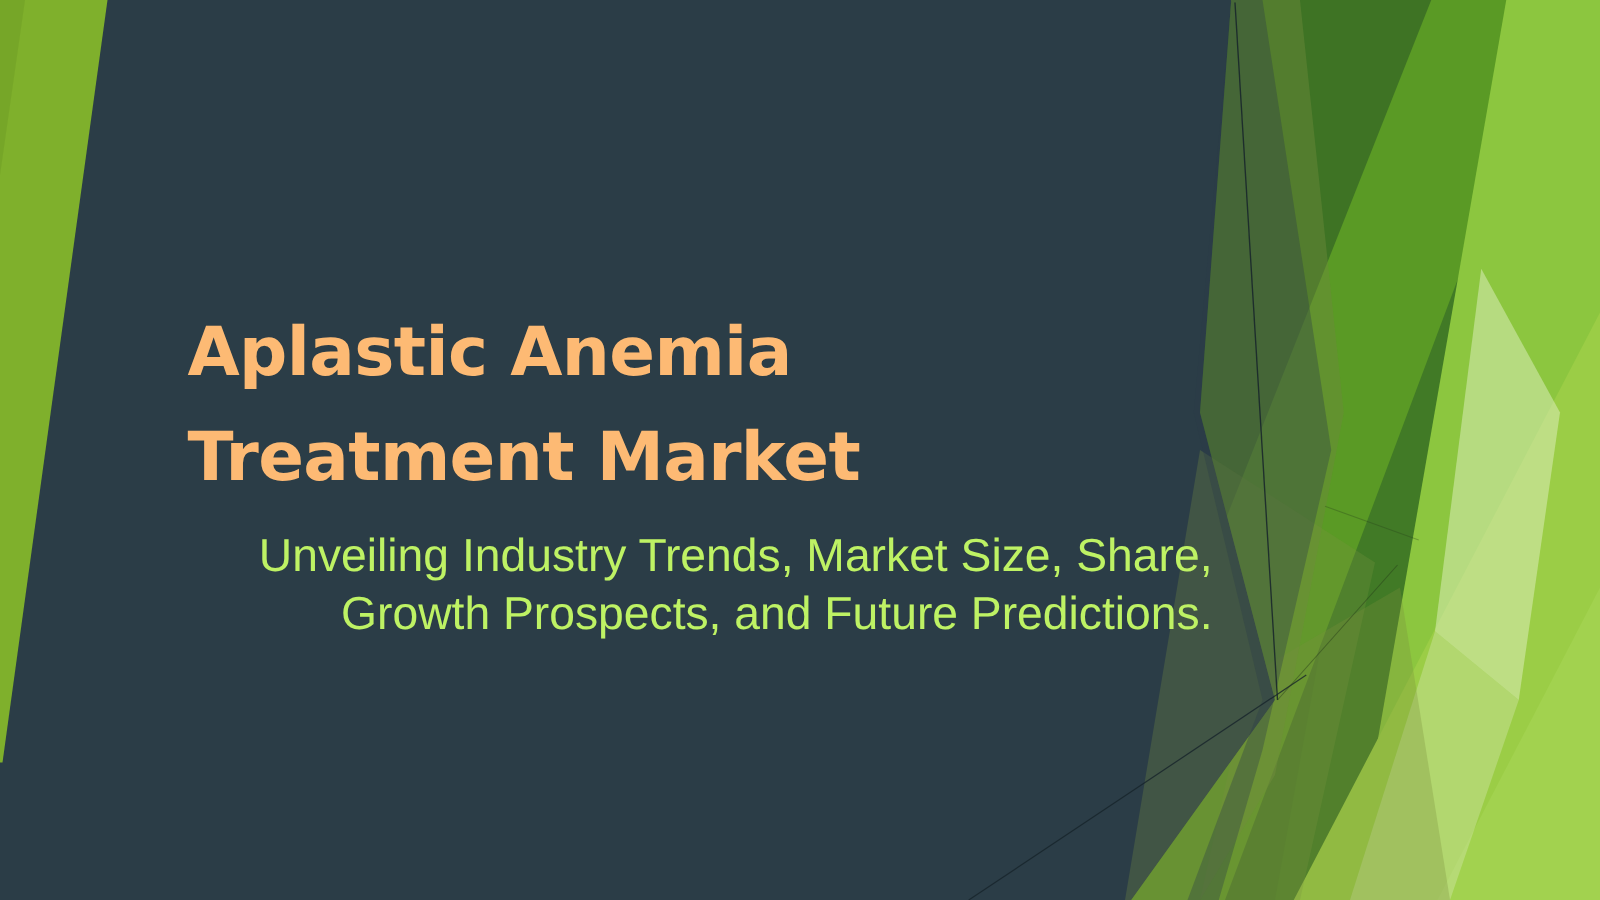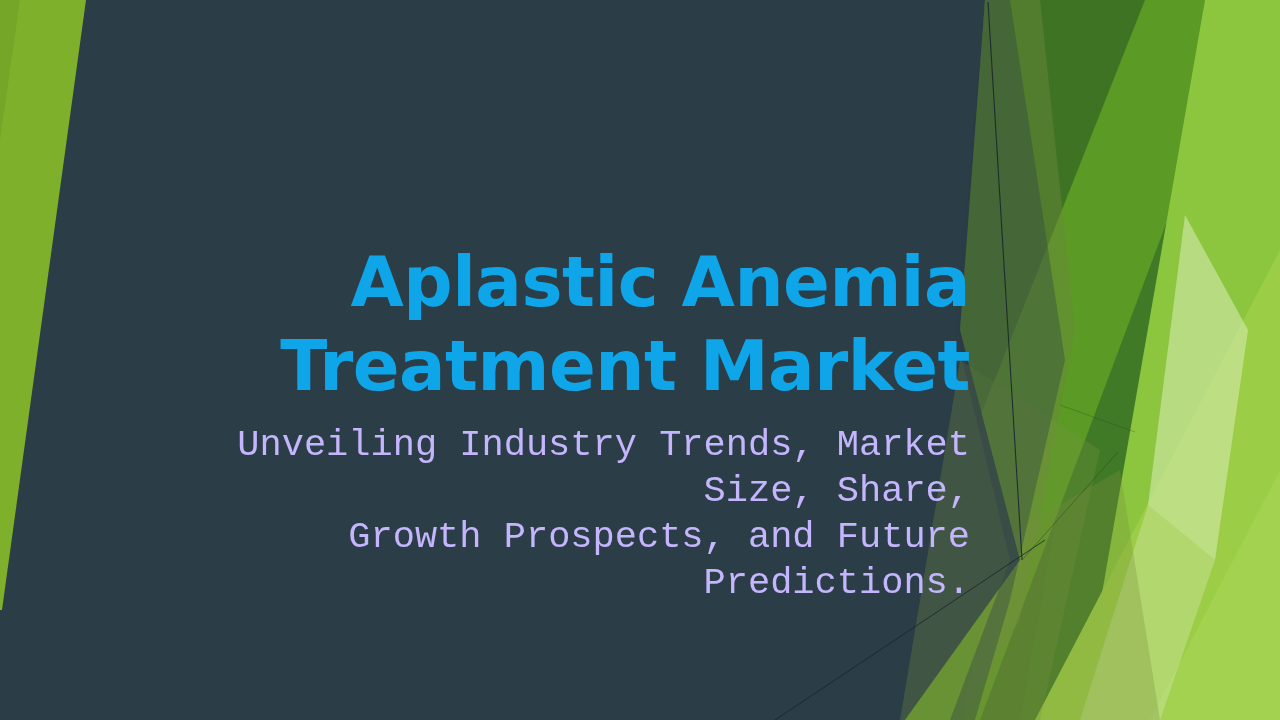--- a/index.html
+++ b/index.html
@@ -20,35 +20,34 @@
     position:absolute;
     left:150px;
     top:240px;
     width:820px;
     z-index:5;
   }
 
   #slide-title {
     font-family:"DejaVu Sans", sans-serif;
     font-weight:700;
-    font-size:69px;
+    font-size:54px;
     line-height:84px;
-    color:#0ea5e9;
-    text-align:right;
+    color:#fdba74;
     letter-spacing:-0.5px;
     white-space:pre-line;
   }
 
   #slide-subtitle {
     margin-top:14px;
-    font-family:Liberation Mono, monospace;
+    font-family:Liberation Sans, sans-serif;
     font-weight:400;
     font-size:37px;
     line-height:46px;
-    color:#c4b5fd;
+    color:#bef264;
     text-align:right;
     white-space:pre-line;
   }
 </style>
 </head>
 <body>
 
 <div id="slide">
 
   <svg id="bg-art" viewBox="0 0 1280 720" preserveAspectRatio="none" xmlns="http://www.w3.org/2000/svg">

